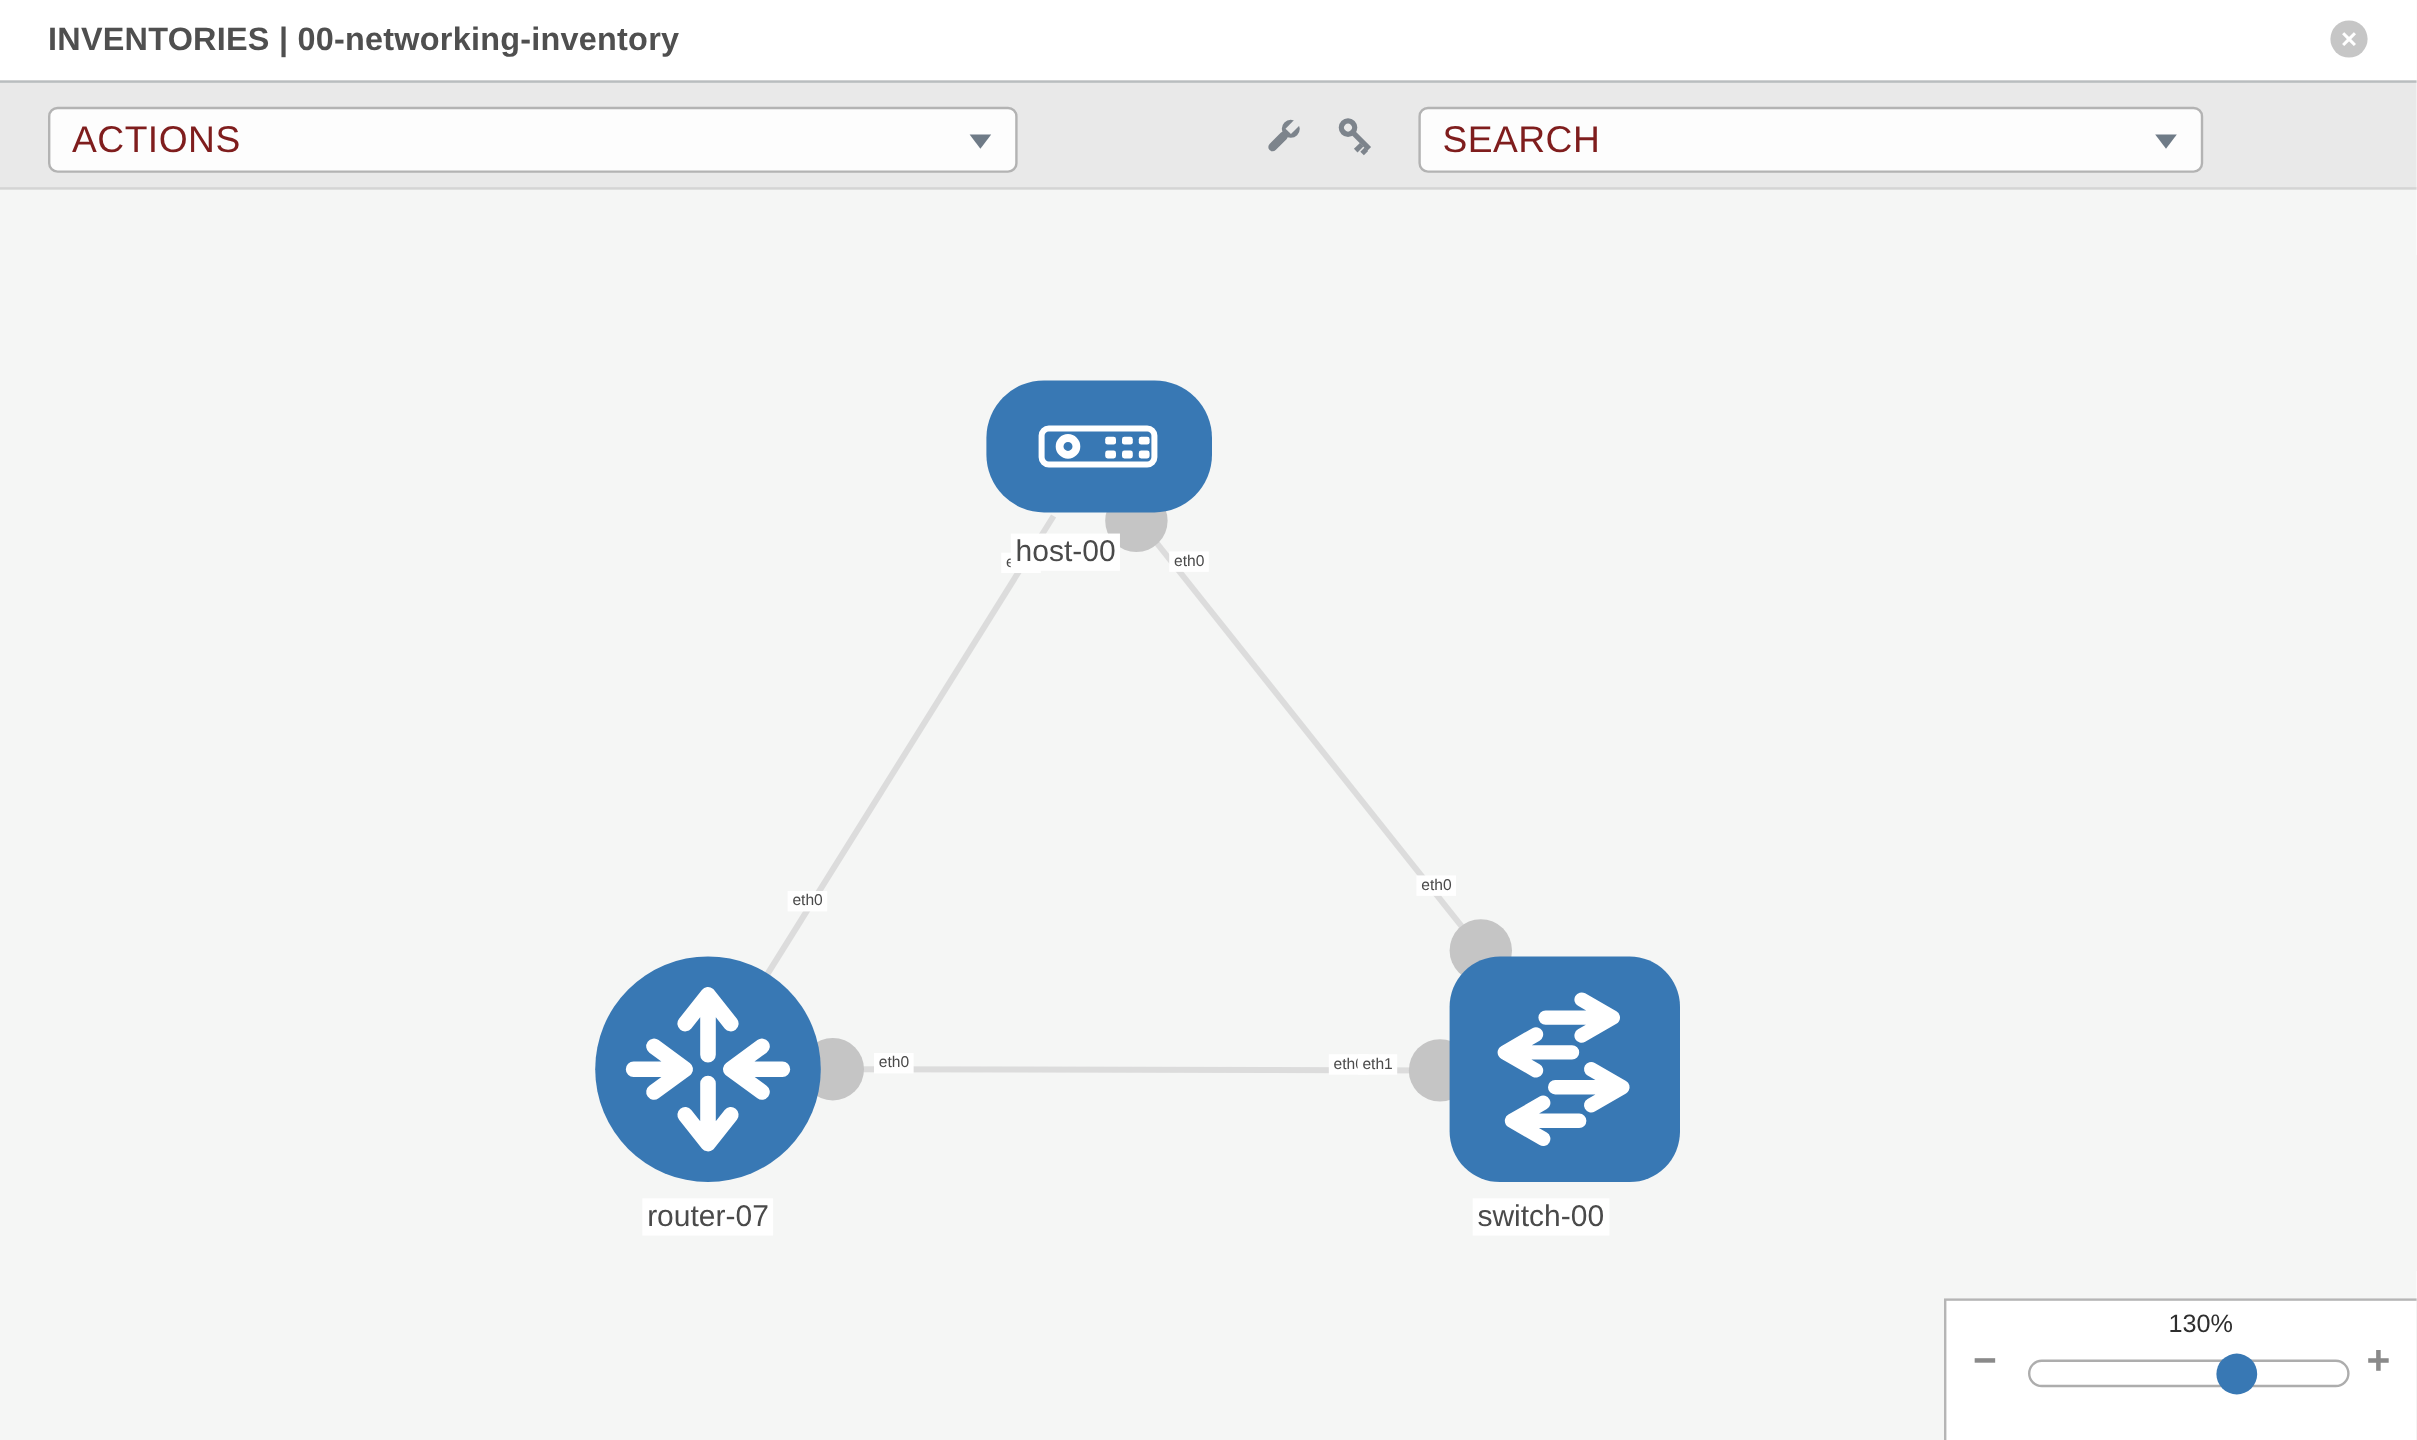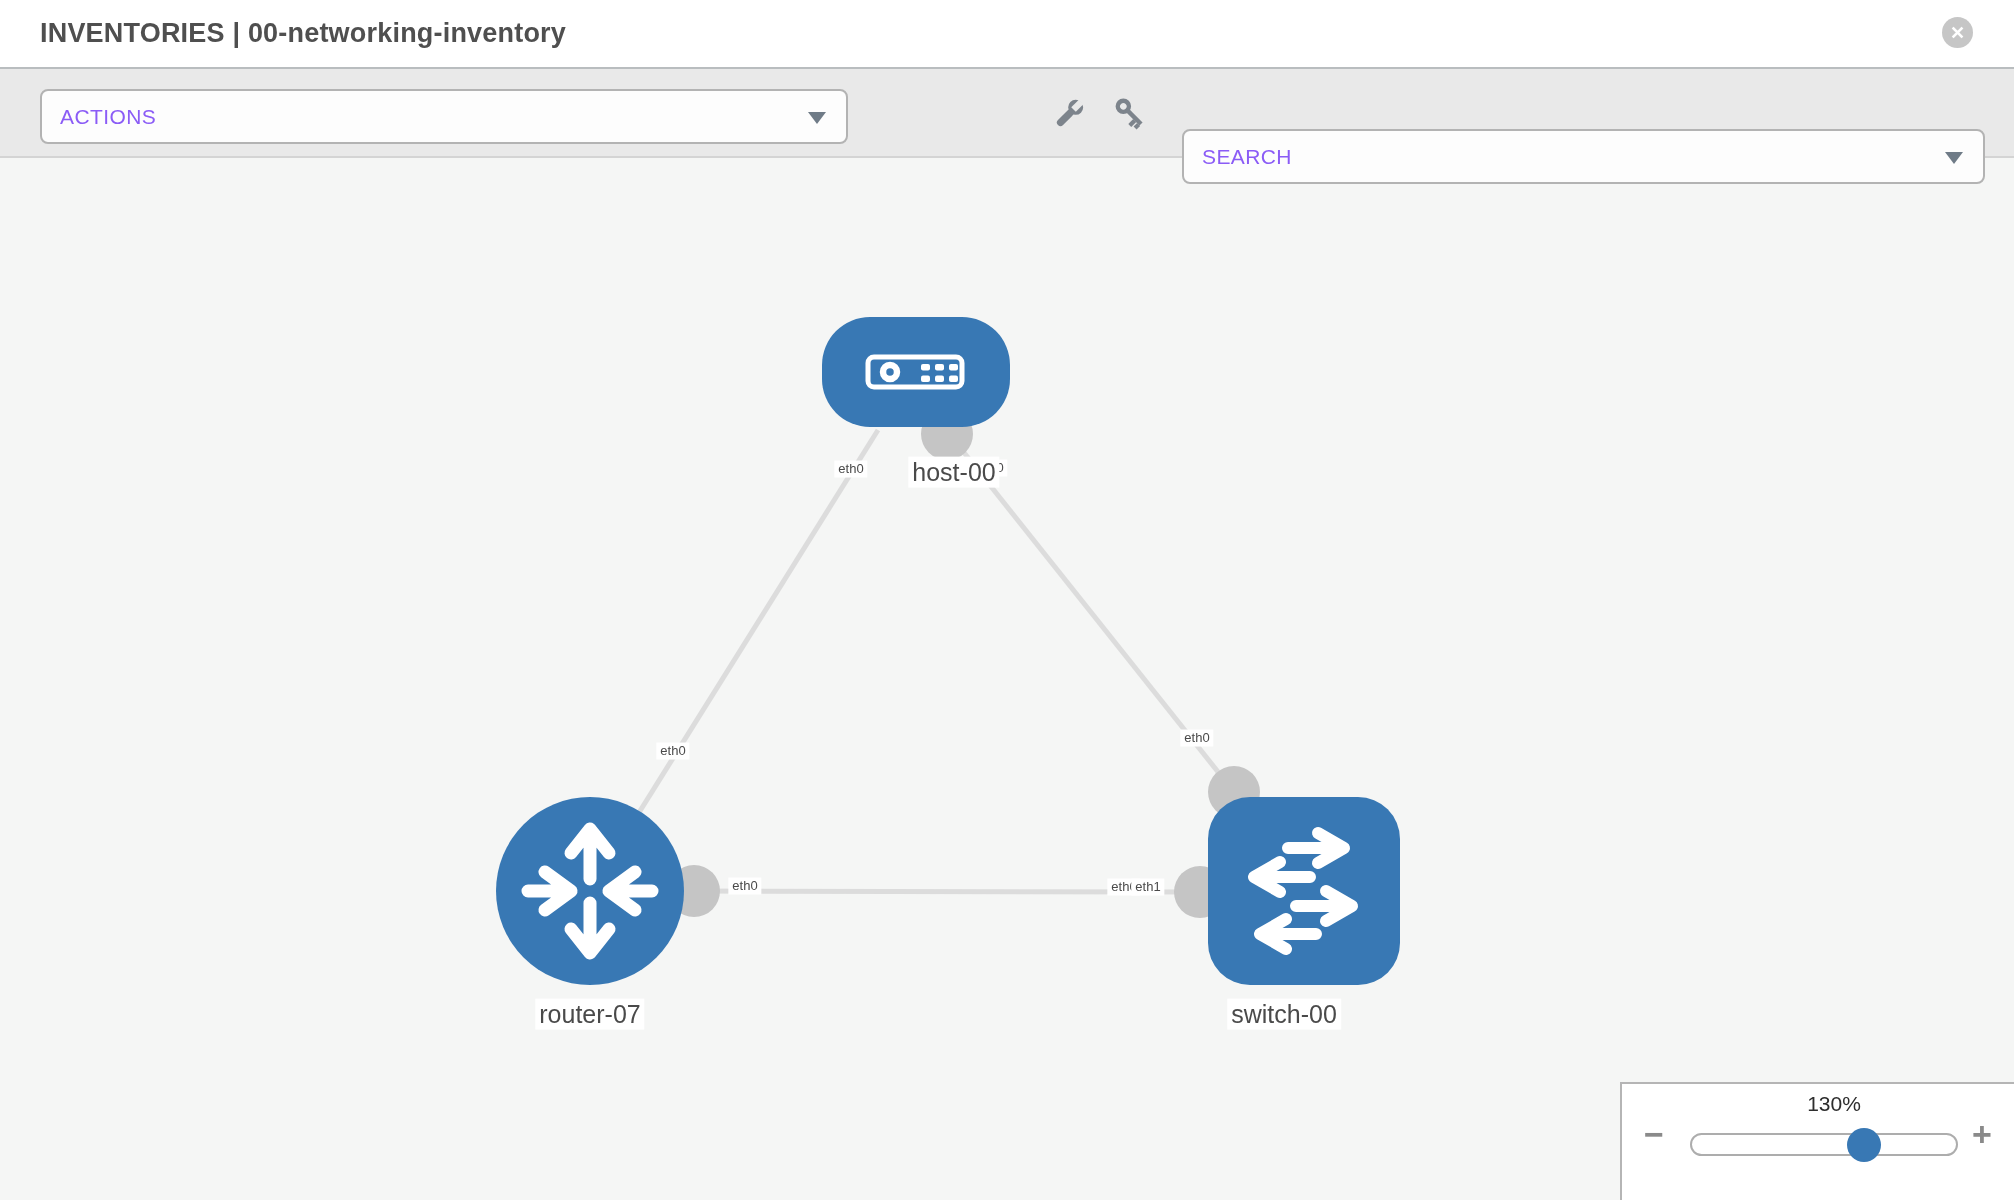--- a/index.html
+++ b/index.html
@@ -32,28 +32,28 @@
   .close-btn::before{content:"✕";color:#ffffff;font-size:18px;font-weight:bold;}
   
   .toolbar{
     position:absolute;left:0;top:67px;width:2014px;height:91px;background:#e9e9e9;
     border-top:2px solid #b9bdbf;border-bottom:2px solid #d4d4d4;z-index:5;box-sizing:border-box;
   }
   .select-box{
     position:absolute;top:20px;height:55px;background:#fdfdfd;border:2px solid #b3b3b3;
     border-radius:8px;box-sizing:border-box;display:flex;align-items:center;cursor:pointer;
   }
-  .select-box .label{font-size:21px;color:#8b5cf6;padding-left:18px;letter-spacing:.4px;}
+  .select-box .label{font-size:31px;color:#7f1d1d;padding-left:18px;letter-spacing:.4px;}
   .caret{
     position:absolute;right:20px;top:50%;margin-top:-5px;width:0;height:0;
     border-left:9px solid transparent;border-right:9px solid transparent;
     border-top:12px solid #6f7b87;
   }
   .actions-box{left:40px;width:808px;}
-  .search-box{left:1182px;width:803px;margin-top:40px;}
+  .search-box{left:1182px;width:654px;}
   .tool-icons{position:absolute;left:1040px;top:0;height:91px;display:flex;align-items:center;}
   .tool-btn{width:60px;height:60px;display:flex;align-items:center;justify-content:center;cursor:pointer;}
   
   .zoom-panel{
     position:absolute;left:1620px;top:1082px;width:396px;height:120px;background:#ffffff;
     border:2px solid #b5b5b5;box-sizing:border-box;z-index:6;
   }
   .zoom-value{position:absolute;left:16px;top:8px;width:100%;text-align:center;font-size:21px;color:#2e2e2e;}
   .zoom-minus,.zoom-plus{
     position:absolute;top:28px;width:40px;height:44px;display:flex;align-items:center;justify-content:center;
@@ -125,21 +125,21 @@
     </svg>
 
     <div class="topo-label if-label" style="left:851px;top:469px;">eth0</div>
     <div class="topo-label if-label" style="left:673px;top:751px;">eth0</div>
     <div class="topo-label if-label" style="left:991px;top:468px;">eth0</div>
     <div class="topo-label if-label" style="left:1197px;top:738px;">eth0</div>
     <div class="topo-label if-label" style="left:745px;top:886px;">eth0</div>
     <div class="topo-label if-label" style="left:1124px;top:887px;">eth0</div>
     <div class="topo-label if-label" style="left:1148px;top:887px;">eth1</div>
 
-    <div class="topo-label node-label" style="left:954px;top:460px;margin-top:12px;">host-00</div>
+    <div class="topo-label node-label" style="left:888px;top:460px;">host-00</div>
     <div class="topo-label node-label" style="left:590px;top:1014px;">router-07</div>
     <div class="topo-label node-label" style="left:1284px;top:1014px;">switch-00</div>
   </div>
 
   <div class="header">
     <div class="page-title">INVENTORIES | 00-networking-inventory</div>
     <div class="close-btn"></div>
   </div>
 
   <div class="toolbar">

